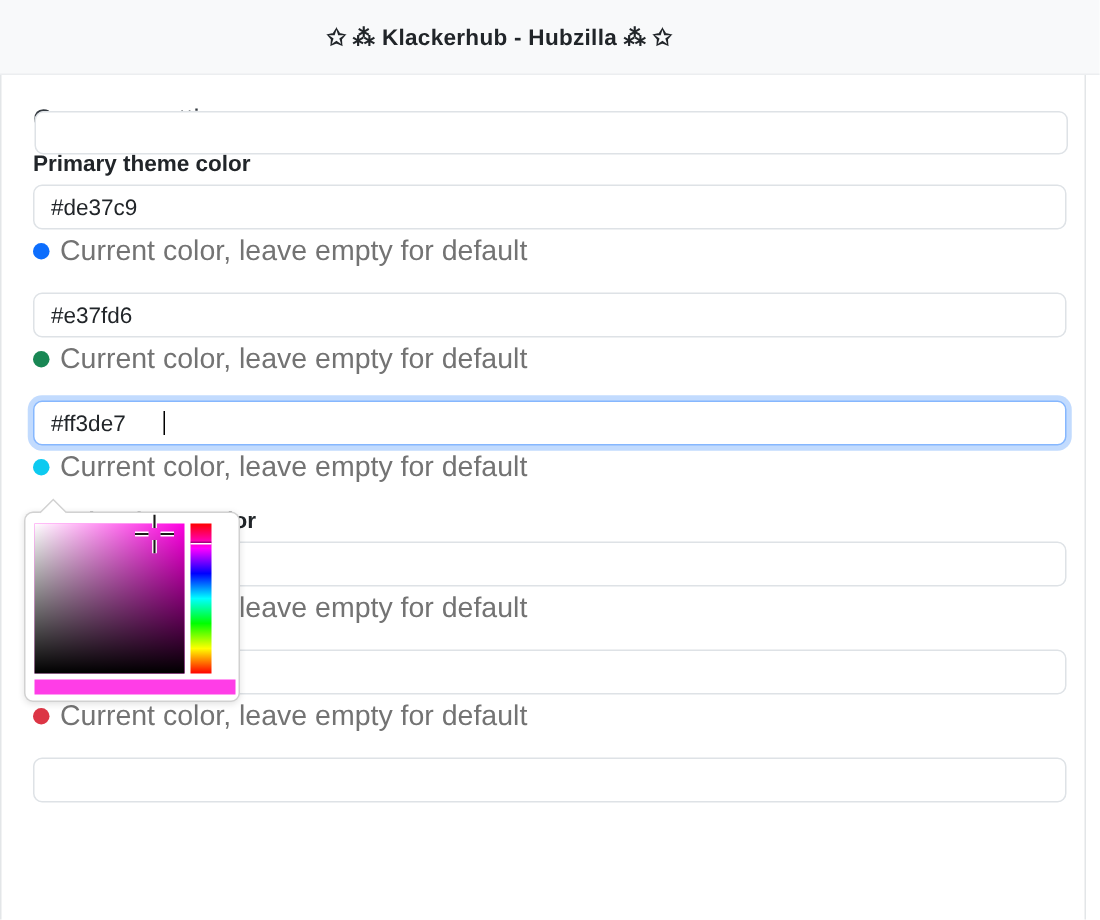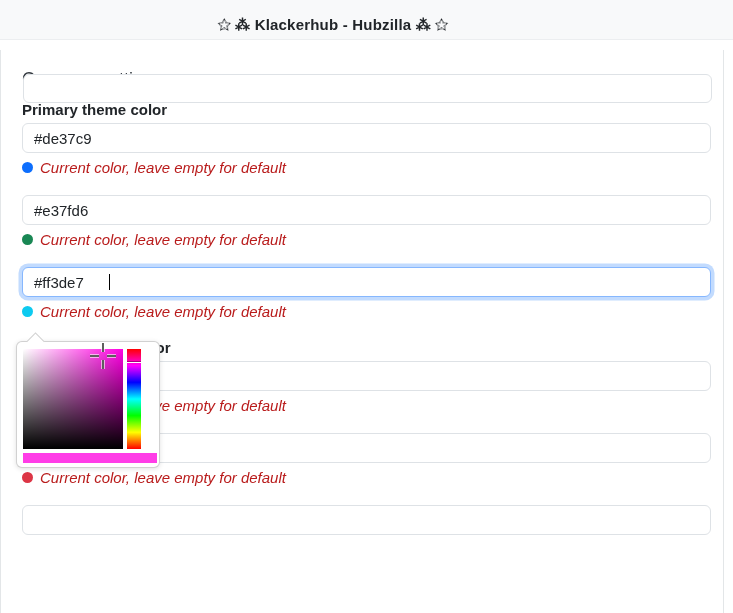--- a/index.html
+++ b/index.html
@@ -1,20 +1,20 @@
 <!DOCTYPE html>
 <html><head>
 <meta charset="utf-8">
 <style>
   * { margin:0; padding:0; box-sizing:border-box; }
   html,body { width:733px; height:613px; overflow:hidden; background:#fff;
     font-family:"Liberation Sans", sans-serif; }
 
   
-  .navbar { position:absolute; left:0; top:0; width:733px; height:40px;
+  .navbar { position:absolute; left:0; top:0; width:733px; height:50px;
     background:#f8f9fa; border-bottom:1px solid #eceef0; z-index:10; }
   .navbar-title { position:absolute; left:0; top:0; width:666px; height:50px;
     display:flex; align-items:center; justify-content:center;
     font-size:15px; font-weight:700; color:#212529; letter-spacing:.2px; }
 
   
   .content { position:absolute; left:0; top:50px; width:724px; height:563px;
     border-left:1px solid #e3e6e8; border-right:1px solid #e3e6e8;
     background:#fff; padding:0 2px 0 21px; }
 
@@ -31,21 +31,21 @@
   .text-input { display:block; width:689px; height:30px; border:1px solid #dee2e6;
     border-radius:6px; background:#fff; padding:0 11px; font-size:15px;
     color:#212529; font-family:"Liberation Sans", sans-serif; outline:none; }
   .text-input.focused { border-color:#86b7fe;
     box-shadow:0 0 0 3.5px rgba(13,110,253,.25); }
   .fake-input { display:flex; align-items:center;gap:24px; }
   .caret { display:inline-block; width:1px; height:16px; background:#000;
     margin-left:1px; }
 
   .help-line { margin-top:6px; display:flex; align-items:center; gap:7px;
-    font-size:15px; color:#b91c1c; line-height:17px;font-style:italic; }
+    font-size:19px; color:#737373; line-height:17px; }
   .dot { width:11px; height:11px; border-radius:50%; flex:0 0 auto; }
 
   
   .picker { position:absolute; left:16px; top:341px; width:144px; height:127px;
     background:#fff; border:1px solid rgba(0,0,0,.18); border-radius:6px;
     box-shadow:0 1px 5px rgba(0,0,0,.12); z-index:20; }
   .picker-arrow { position:absolute; left:12px; top:-7px; width:13px; height:13px;
     background:#fff; transform:rotate(45deg);
     border-left:1px solid rgba(0,0,0,.18); border-top:1px solid rgba(0,0,0,.18); }
   .sv-square { position:absolute; left:6px; top:7px; width:100px; height:100px;

